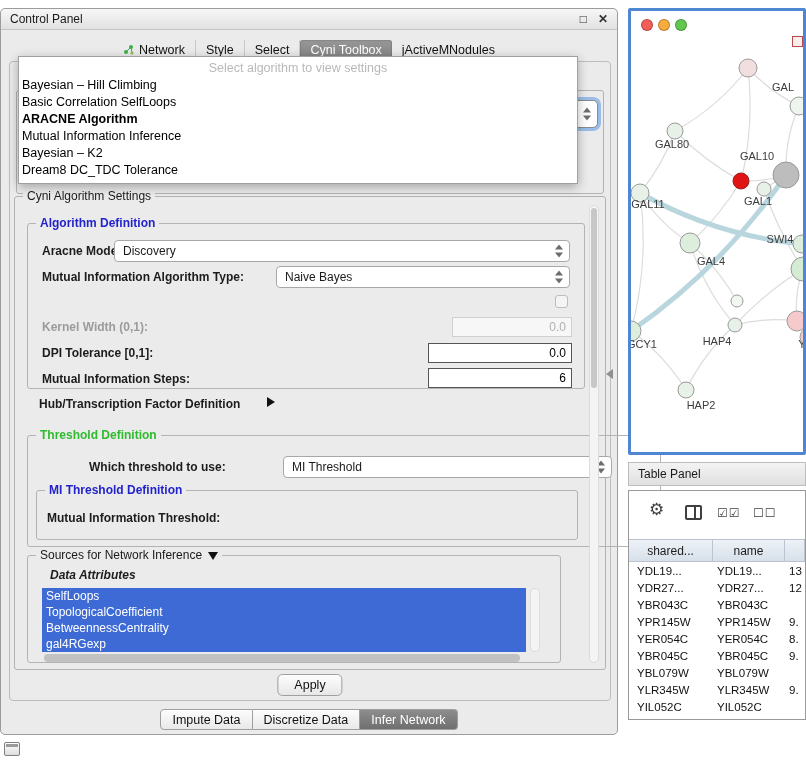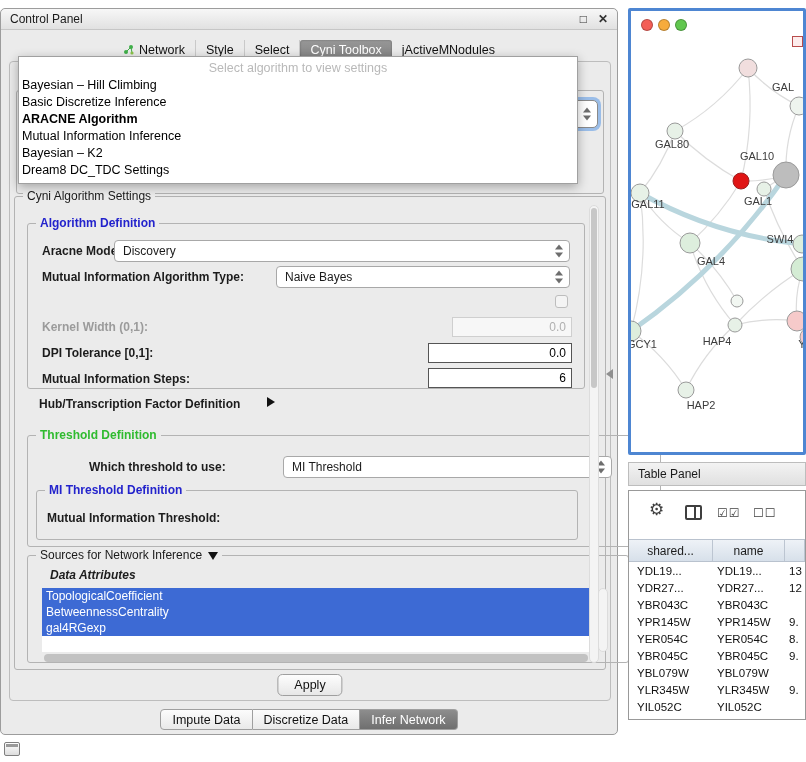--- a/index.html
+++ b/index.html
@@ -233,24 +233,25 @@
           <span>MI Threshold</span>
           <span class="stepper"></span>
         </div>
 
         <div class="groupbox" style="left:8px;top:54px;width:542px;height:50px;">
           <span class="group-title t-blue">MI Threshold Definition</span>
           <span class="lbl" style="left:10px;top:20px;">Mutual Information Threshold:</span>
         </div>
       </div>
 
-      <div class="groupbox" style="left:12px;top:358px;width:602px;height:108px;">
+      <div class="groupbox" style="left:12px;top:358px;width:534px;height:108px;">
         <span class="group-title" style="font-weight:normal;"><span>Sources for Network Inference</span><span class="tri-down"></span></span>
         <span class="lbl" style="left:22px;top:12px;font-style:italic;">Data Attributes</span>
         <div class="attr-list" id="attr-list" style="left:14px;top:32px;right:34px;height:64px;">
+            <div class="attr-item">SelfLoops</div>
             <div class="attr-item">TopologicalCoefficient</div>
             <div class="attr-item">BetweennessCentrality</div>
             <div class="attr-item">gal4RGexp</div>
           </div>
         <div class="vscroll" style="right:20px;top:32px;height:64px;"></div>
         <div class="hscroll-thumb" style="left:16px;right:40px;top:98px;"></div>
       </div>
 
       <div class="vscroll" style="right:6px;top:8px;height:458px;">
         <div class="thumb" style="top:2px;height:180px;"></div>
@@ -264,25 +265,25 @@
       <div class="seg">Impute Data</div>
       <div class="seg">Discretize Data</div>
       <div class="seg selected">Infer Network</div>
     </div>
 </div>
 
 <div id="algo-popup">
   <div class="popup-placeholder">Select algorithm to view settings</div>
   <div id="popup-items">
       <div class="popup-item">Bayesian – Hill Climbing</div>
-      <div class="popup-item">Basic Discretize Inference</div>
+      <div class="popup-item">Basic Correlation SelfLoops</div>
       <div class="popup-item bold">ARACNE Algorithm</div>
       <div class="popup-item">Mutual Information Inference</div>
       <div class="popup-item">Bayesian – K2</div>
-      <div class="popup-item">Dream8 DC_TDC Settings</div>
+      <div class="popup-item">Dream8 DC_TDC Tolerance</div>
     </div>
 </div>
 
 <div class="splitter-arrow"></div>
 
 <div id="network-window">
   <svg id="net-svg" width="172" height="441">
       <path d="M 117 57 Q 123.48086795194259 114.11828385543006 110 170" fill="none" stroke="#dcdcdc" stroke-width="1.2"></path>
       <path d="M 117 57 Q 138.91511206478717 80.8112969656804 168 95" fill="none" stroke="#dcdcdc" stroke-width="1.2"></path>
       <path d="M 168 95 Q 153.6383153718368 128.0188130410707 155 164" fill="none" stroke="#dcdcdc" stroke-width="1.2"></path>

